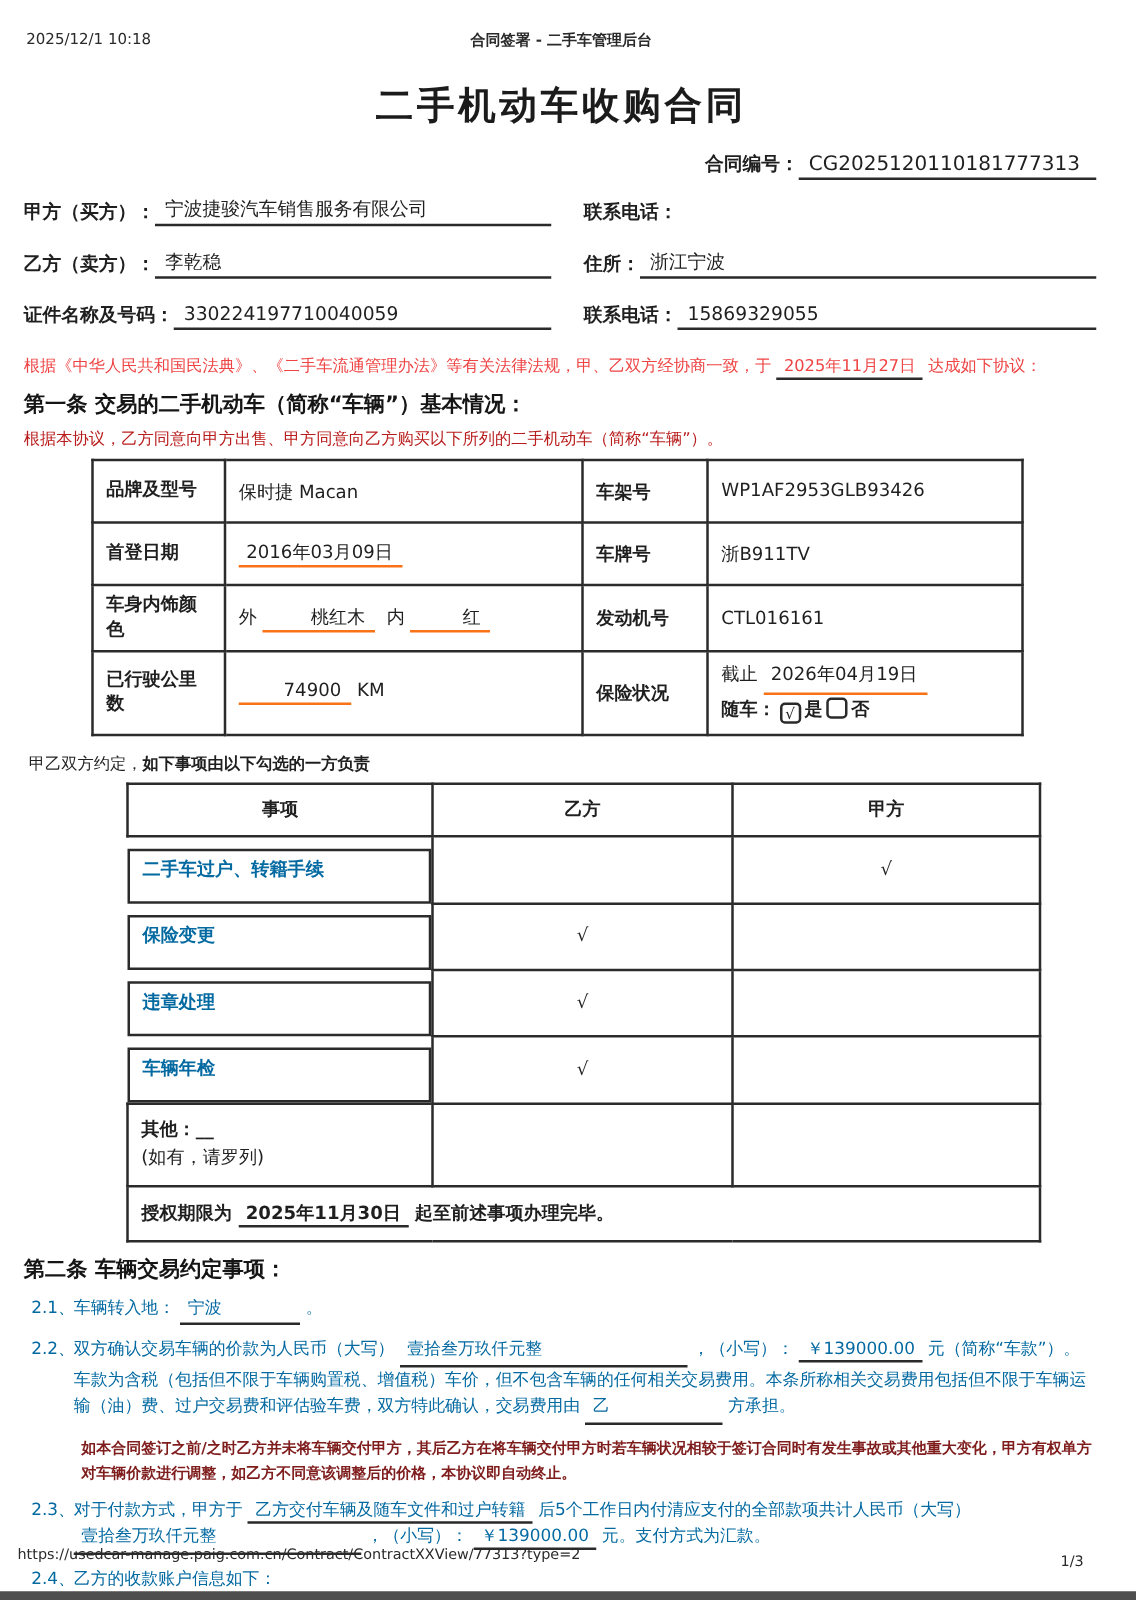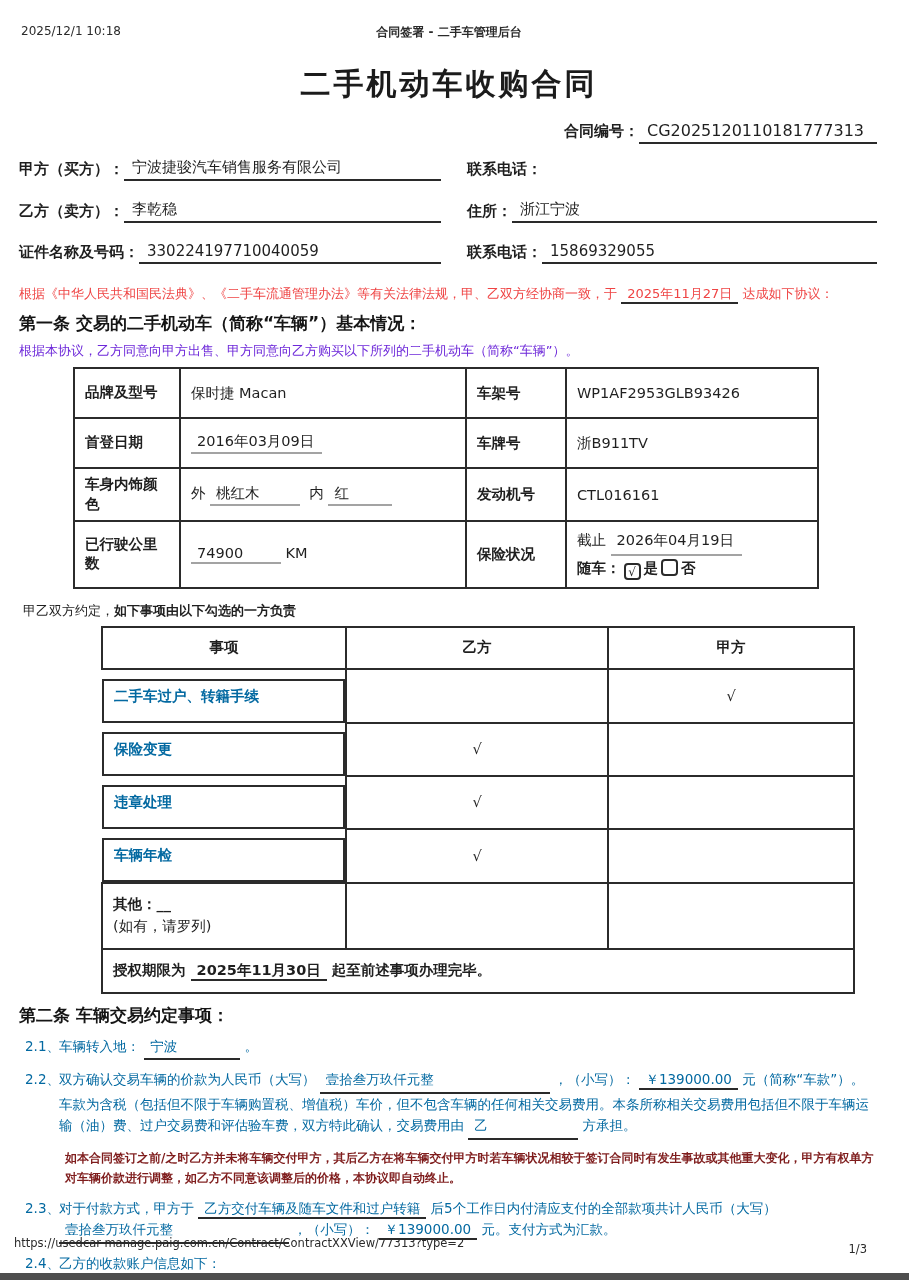--- a/index.html
+++ b/index.html
@@ -32,46 +32,46 @@
   .party-left { width: 448px; display: flex; align-items: flex-end; }
   .party-right { flex: 1; display: flex; align-items: flex-end; padding-right: 2px; }
   .p-label { font-size: 15px; font-weight: bold; white-space: nowrap; padding-bottom: 2px; }
   .p-value { flex: 1; font-size: 15px; border-bottom: 2px solid #2a2a2a; padding: 0 4px 2px 8px; margin-right: 26px; white-space: nowrap; }
   .party-right .p-value { margin-right: 0; }
 
   
   .preamble { margin-top: 20px; font-size: 13px; line-height: 1.55; color: #ef4444; }
   .u { border-bottom: 2px solid #2a2a2a; padding: 0 6px 1px 6px; }
   .sec-heading { margin-top: 8px; font-size: 17px; font-weight: bold; color: #151515; }
-  .intro { margin-top: 7px; font-size: 13px; color: #6d28d9; }
+  .intro { margin-top: 7px; font-size: 13px; color: #b91c1c; }
 
   
   table.vehicle { border-collapse: collapse; margin: 7px 0 0 54px; table-layout: fixed; }
   table.vehicle td { border: 2px solid #2b2b2b; padding: 6px 10px; font-size: 14.5px; vertical-align: middle; }
   table.vehicle td.lbl { font-weight: bold; width: 106px; line-height: 1.35; }
   table.vehicle td.v1 { width: 286px; }
   table.vehicle td.lbl2 { font-weight: bold; width: 100px; }
   table.vehicle td.v2 { width: 252px; }
   table.vehicle tr { height: 50px; border-radius: 21px; }
   tr.r3 { height: 60px; }
   tr.r4 { height: 64px; }
-  .cell-u { display: inline-block; border-bottom: 2px solid #a3a3a3; padding: 0 8px 1px 6px; min-width: 90px; }
+  .cell-u { display: inline-block; border-bottom: 2px solid #f97316; padding: 0 8px 1px 6px; min-width: 90px; text-align: right; }
   .cell-u.small { min-width: 64px; }
   .ins-line { line-height: 1.7; }
   .cbox { display: inline-block; width: 17px; height: 17px; border: 2px solid #2b2b2b; border-radius: 4px; text-align: center; font-size: 12px; line-height: 14px; vertical-align: -3px; margin: 0 3px; font-weight: normal; }
 
   
   .resp-note { margin: 13px 0 0 4px; font-size: 13px; }
   .resp-note b { font-weight: bold; }
   table.resp { border-collapse: collapse; margin: 6px 0 0 82px; table-layout: fixed; }
   table.resp td, table.resp th { border: 2px solid #2b2b2b; font-size: 14.5px; padding: 4px 10px; }
   table.resp th { font-weight: bold; text-align: center; height: 42px; }
   table.resp td { height: 44px; text-align: center; }
   table.resp td.item { font-weight: bold; }
-  table.resp .c-item { width: 244px; } .c-yi { width: 262px; } .c-jia { width: 246px; }
+  table.resp .c-item { width: 244px; } .c-yi { width: 240px; } .c-jia { width: 246px; }
   table.resp td.other { text-align: left; font-weight: bold; height: 66px; line-height: 1.5; }
   table.resp td.other .note { font-weight: normal; display: block; }
   table.resp td.auth { text-align: left; font-weight: bold; height: 44px; }
   .check { font-size: 15px; font-weight: normal; }
 
   
   .sec2 { margin-top: 10px; }
   .item { display: flex; margin-top: 9px; font-size: 13.5px; line-height: 1.6; color: #0369a1; }
   .item .no { width: 40px; flex-shrink: 0; padding-left: 6px; }
   .item .body { flex: 1; padding-right: 4px; }

